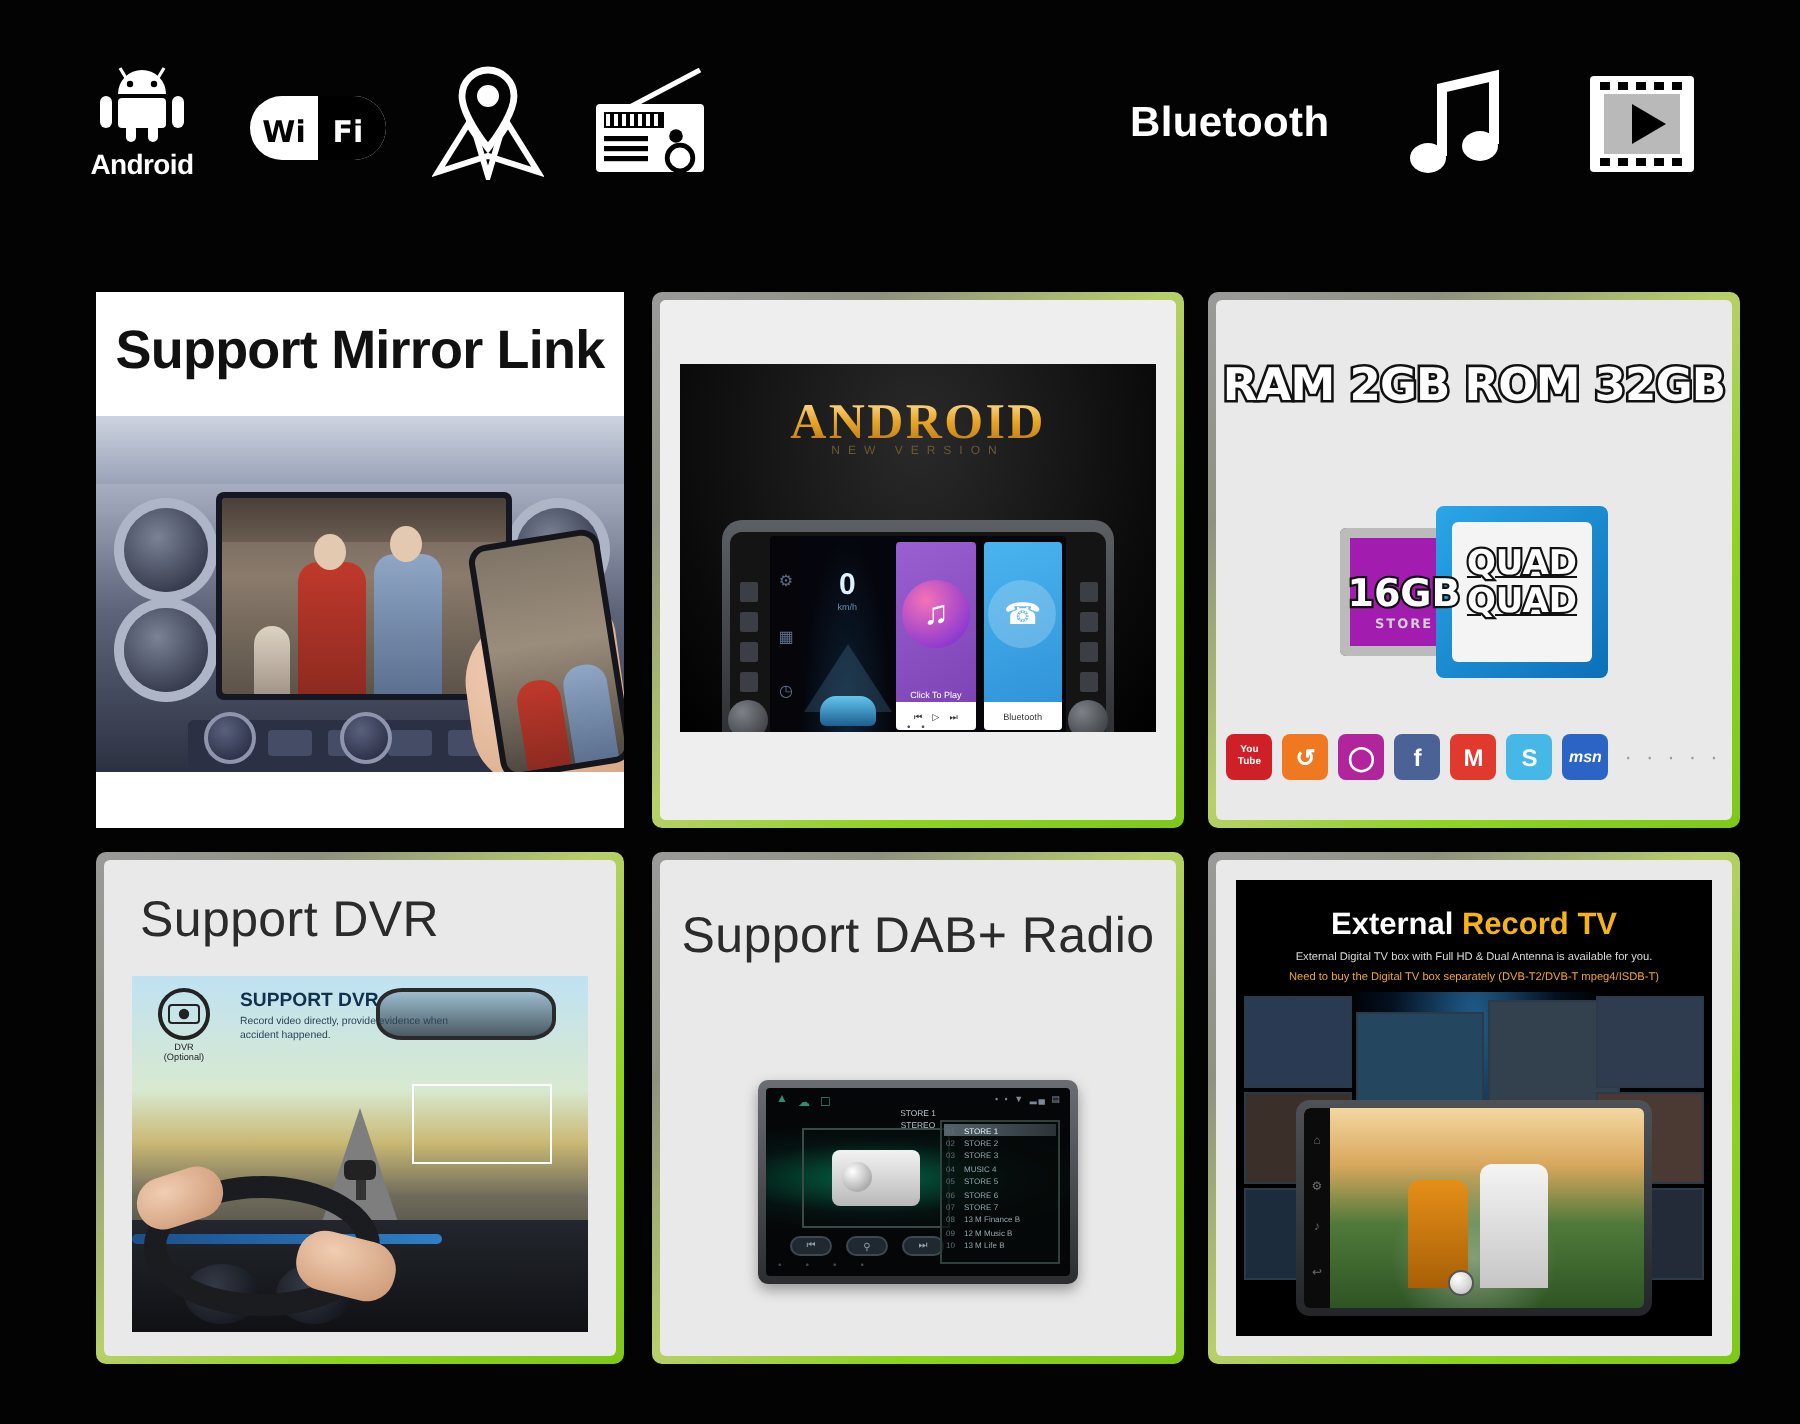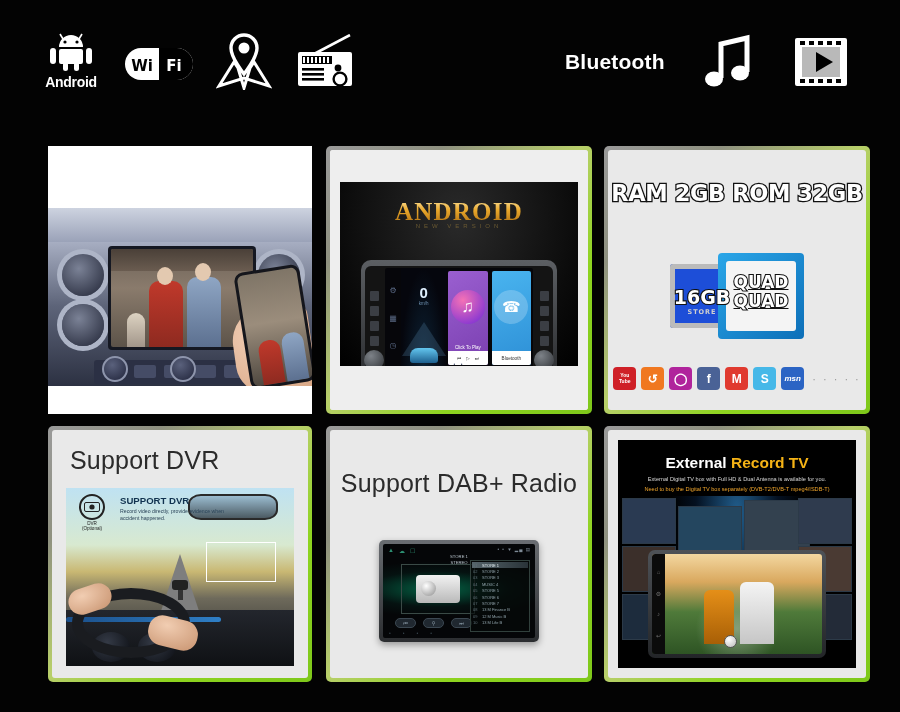--- a/index.html
+++ b/index.html
@@ -145,21 +145,21 @@
     color: #4a5570; font-size: 5px; letter-spacing: 2px; }
 
   
   .rr-inner { background: #ededed; }
   .rr-title { position: absolute; width: 100%; top: 30px; text-align: center;
     font-size: 22.5px; font-weight: 800; color: #fff; letter-spacing: -.4px;
     -webkit-text-stroke: 2.6px #111; paint-order: stroke fill; font-family: "DejaVu Sans", sans-serif; }
   .chips { position: absolute; left: 0; top: 96px; width: 100%; height: 100px;
     display: flex; align-items: center; justify-content: center; }
   .chip { position: relative; }
-  .chip-mem { width: 64px; height: 64px; background: #1d4ed8; border-radius: 3px;
+  .chip-mem { width: 64px; height: 64px; background: #a21caf; border-radius: 3px;
     margin-right: -10px; box-shadow: 0 0 0 5px #bbb inset; }
   .chip-ddr { width: 78px; height: 82px; background: #5f8f1f; border-radius: 3px;
     padding: 9px; z-index: 3; }
   .chip-ddr-core { width: 100%; height: 100%; background: #1d1d1d; border-radius: 2px;
     border: 3px solid #2f6d12; }
   .chip-quad { width: 86px; height: 86px; z-index: 2; margin-left: -6px;
     background: linear-gradient(135deg,#2aa6e8,#0d6fb8); border-radius: 4px; padding: 8px; }
   .chip-quad-core { width: 100%; height: 100%; background: #f4f4f4; border-radius: 3px; }
   .chip-lbl { position: absolute; left: 0; width: 100%; text-align: center; color: #fff;
     font-weight: 800; -webkit-text-stroke: 2.2px #111; paint-order: stroke fill;
@@ -206,21 +206,21 @@
     border: 11px solid #1a1c20; border-radius: 50%; }
   .hand2 { position: absolute; width: 44px; height: 26px; border-radius: 14px;
     background: radial-gradient(ellipse at 35% 30%, #f1cdb2, #c8936f); }
   .gauges { position: absolute; left: 26px; bottom: 4px; width: 86px; height: 30px; display: flex; gap: 8px; }
   .gauge { width: 38px; height: 30px; border-radius: 50%;
     background: radial-gradient(circle at 40% 35%, #343a46, #0b0d12); }
   .bluestrip { position: absolute; left: 0; bottom: 44px; width: 68%; height: 5px;
     background: linear-gradient(90deg,#1b4f8a,#2f7fc6); border-radius: 3px; }
 
   
-  .dab-title { position: absolute; width: 100%; top: 39px; text-align: center;
+  .dab-title { position: absolute; width: 100%; top: 24px; text-align: center;
     font-size: 25px; color: #2b2b2b; letter-spacing: .2px; }
   .dab-unit { position: absolute; left: 50%; transform: translateX(-50%); top: 110px;
     width: 160px; height: 102px; background: linear-gradient(180deg,#6a6d72,#2b2d30);
     border-radius: 5px; padding: 4px; box-shadow: 0 3px 7px rgba(0,0,0,.35); }
   .dab-scr { width: 100%; height: 100%; background: #050608; border-radius: 2px;
     position: relative; overflow: hidden; }
   .dab-glow { position: absolute; left: -10%; top: 18%; width: 120%; height: 60%;
     background: radial-gradient(ellipse at 38% 50%, rgba(0,255,170,.38) 0%, rgba(0,160,120,.08) 45%, transparent 70%); }
   .dab-top { position: absolute; left: 5px; top: 3px; display: flex; gap: 5px; color: #2d8f72; font-size: 6px; }
   .dab-stat { position: absolute; right: 4px; top: 3px; color: #7e8a96; font-size: 4.5px; letter-spacing: 1px; }
@@ -370,20 +370,21 @@
           </g>
           <path d="M23 16 L40 26 L23 36 z" fill="#000"></path>
         </svg>
       </div>
     </div>
   </div>
 
   <div class="grid">
 
     <div class="card c1 plain">
+      <div class="ml-title">Support Mirror Link</div>
       <div class="ml-photo">
         <div class="dash-top"></div>
         <div class="vent vL vT"></div>
         <div class="vent vL vB"></div>
         <div class="vent vR vT"></div>
         <div class="vent vR vB"></div>
 
         <div class="screen-bezel">
           <div class="movie">
             <div class="hdbar"></div>

